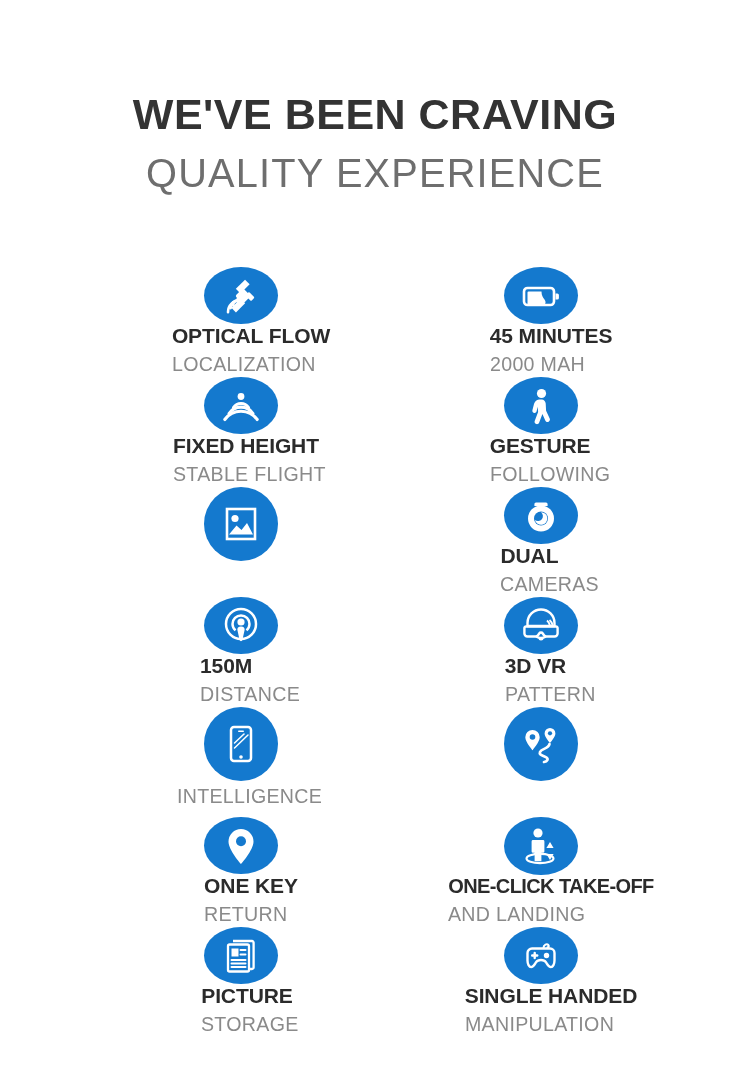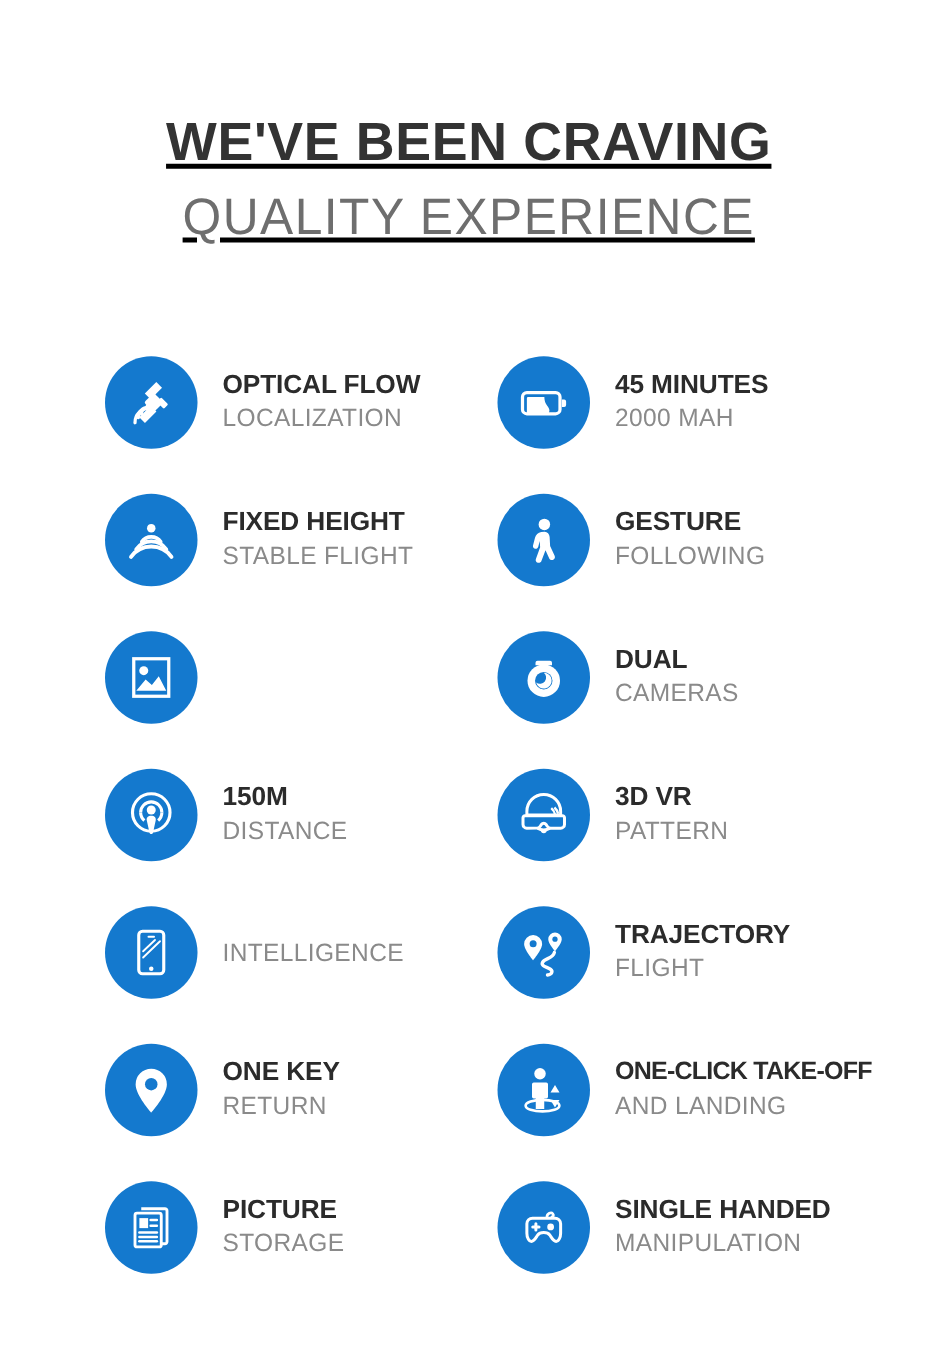--- a/index.html
+++ b/index.html
@@ -7,21 +7,21 @@
 
   body {
     width: 750px;
     height: 1083px;
     background: #ffffff;
     font-family: "Liberation Sans", sans-serif;
     overflow: hidden;
     position: relative;
   }
 
-  .page { width: 750px; height: 964px; position: relative; text-decoration: underline; }
+  .page { width: 750px; height: 964px; position: relative; }
 
   
   .heading {
     text-align: center;
     padding-top: 92px;
   }
   .heading-line1 {
     font-size: 43px;
     font-weight: bold;
     color: #333333;
@@ -48,20 +48,21 @@
     width: 600px;
     display: grid;
     grid-template-columns: 314px 286px;
     grid-auto-rows: 110px;
   }
 
   .feature {
     display: flex;
     align-items: center;
     gap: 0;
+    flex-direction: column;
   }
 
   .icon-circle {
     width: 74px;
     height: 74px;
     min-width: 74px;
     border-radius: 50%;
     background: #1479ce;
     display: flex;
     align-items: center;
@@ -262,24 +263,20 @@
     <div class="feature">
       <div class="icon-circle">
         <svg width="44" height="44" viewBox="0 0 44 44">
           <path d="M13.5 8 a7.2 7.2 0 0 1 7.2 7.2 c0 4.6 -7.2 13 -7.2 13 s-7.2-8.4 -7.2-13 a7.2 7.2 0 0 1 7.2-7.2 z" fill="#ffffff"></path>
           <circle cx="13.5" cy="15" r="2.8" fill="#1479ce"></circle>
           <path d="M31 6 a5.4 5.4 0 0 1 5.4 5.4 c0 3.4 -5.4 9.6 -5.4 9.6 s-5.4-6.2 -5.4-9.6 a5.4 5.4 0 0 1 5.4-5.4 z" fill="#ffffff"></path>
           <circle cx="31" cy="11.3" r="2.1" fill="#1479ce"></circle>
           <path d="M30.5 22 c-1 5 -8 4.5 -9.5 8 c-1.4 3.2 4 3.5 6.5 5.5 c2 1.6 1 4 -2.5 4.5" fill="none" stroke="#ffffff" stroke-width="2.7" stroke-linecap="round"></path>
         </svg>
       </div>
-      <div class="feature-text">
-        <span class="feature-title">TRAJECTORY</span>
-        <span class="feature-sub">FLIGHT</span>
-      </div>
     </div>
 
     <div class="feature">
       <div class="icon-circle">
         <svg width="44" height="44" viewBox="0 0 44 44">
           <path d="M22 5 a12.5 12.5 0 0 1 12.5 12.5 c0 8.6 -12.5 22.5 -12.5 22.5 s-12.5-13.9 -12.5-22.5 a12.5 12.5 0 0 1 12.5-12.5 z" fill="#ffffff"></path>
           <circle cx="22" cy="17.3" r="5" fill="#1479ce"></circle>
         </svg>
       </div>
       <div class="feature-text">

